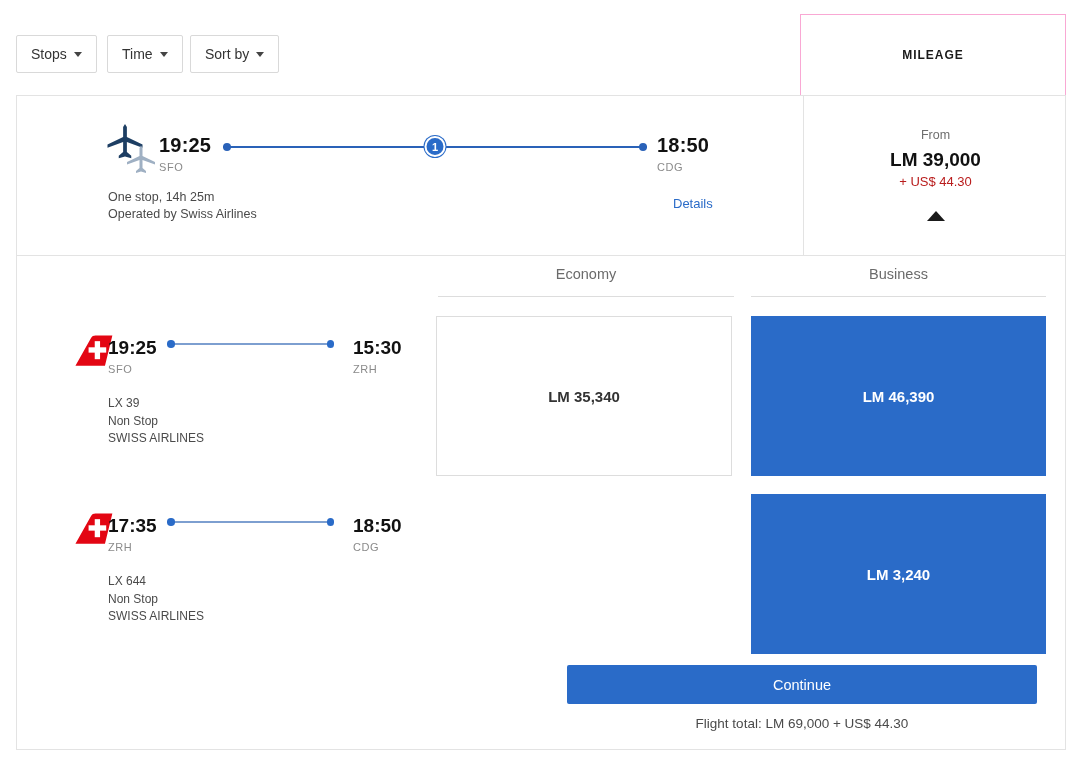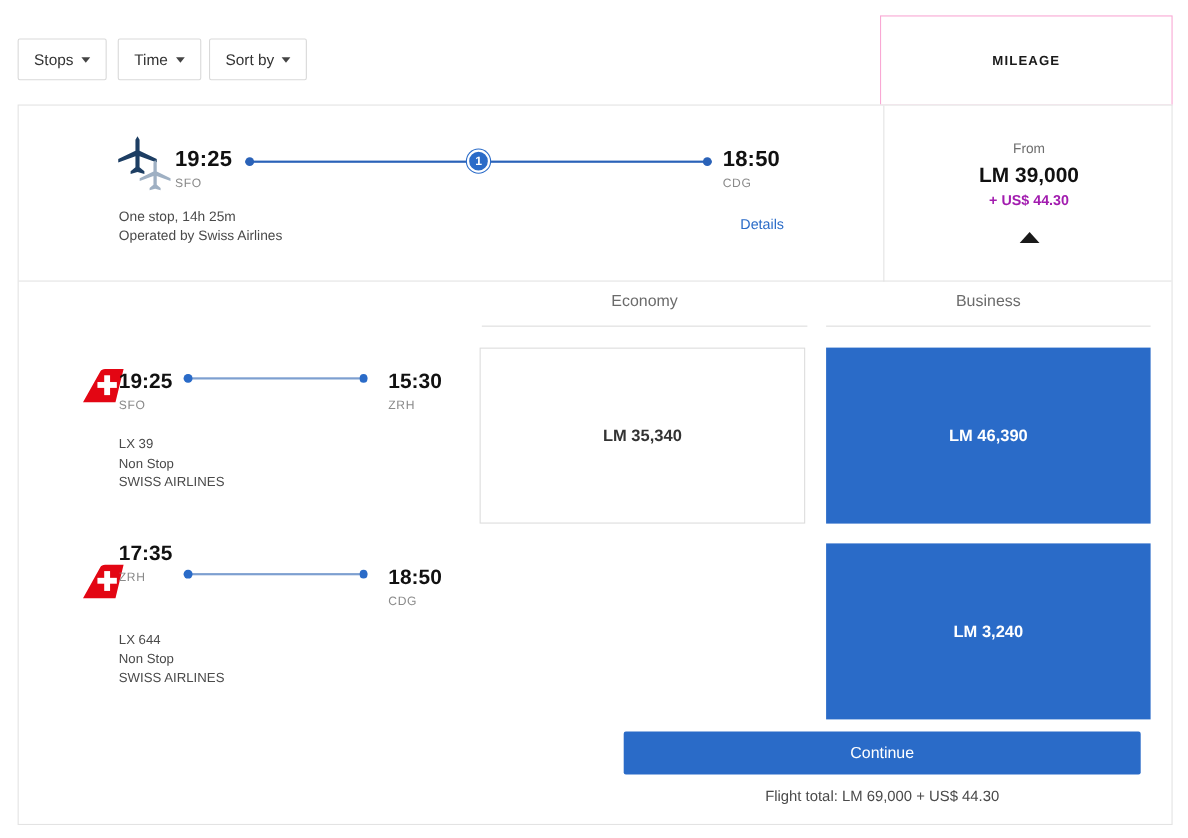--- a/index.html
+++ b/index.html
@@ -52,21 +52,21 @@
     color:#fff; font-size:11px; font-weight:bold; display:flex; align-items:center; justify-content:center;
     box-shadow:0 0 0 1px #2a6bc8;
   }
 
   .stop-info { position:absolute; left:91px; top:93px; font-size:12.5px; color:#4a4a4a; line-height:17px; }
   .details-link { position:absolute; left:656px; top:100px; font-size:13px; color:#2a6bc8; cursor:pointer; }
 
   .price-cell { position:absolute; left:787px; top:0; width:263px; height:160px; text-align:center; }
   .price-from { font-size:12.5px; color:#6e6e6e; margin-top:32px; }
   .price-miles { font-size:19px; font-weight:bold; color:#111; margin-top:7px; }
-  .price-taxes { font-size:13px; font-weight:bold; color:#a21caf; margin-top:3px; }
+  .price-taxes { font-size:13px; font-weight:normal; color:#b91c1c; margin-top:3px; }
   .collapse-arrow {
     display:inline-block; margin-top:22px; width:0; height:0; cursor:pointer;
     border-left:9px solid transparent; border-right:9px solid transparent; border-bottom:10px solid #1a1a1a;
   }
 
   
   .cabin-header { position:absolute; top:170px; text-align:center; font-size:14.5px; color:#6b6b6b; }
   .cabin-header .rule { margin-top:14px; height:1px; background:#ddd; }
   .cabin-economy { left:421px; width:296px; }
   .cabin-business { left:734px; width:295px; }
@@ -199,21 +199,21 @@
     </div>
     <div class="fare-cell fare-business" style="top:220px;">
       <span>LM 46,390</span>
     </div>
 
     <svg class="seg-logo" style="top:416px;" viewBox="0 0 100 80">
       <path fill="#e30613" d="M6 76 L44 8 C46 4 50 2 55 2 L96 2 L78 76 Z"></path>
       <rect x="53" y="16" width="13" height="44" fill="#fff"></rect>
       <rect x="38" y="31" width="43" height="13" fill="#fff"></rect>
     </svg>
-    <div class="seg-dep" style="top:397px;">
+    <div class="seg-dep" style="top:419px;">
       <div class="seg-time">17:35</div>
       <div class="airport-code">ZRH</div>
     </div>
     <div class="seg-line" style="top:425px;">
       <span class="dot start"></span>
       <span class="dot end"></span>
     </div>
     <div class="seg-arr" style="top:419px;">
       <div class="seg-time">18:50</div>
       <div class="airport-code">CDG</div>

